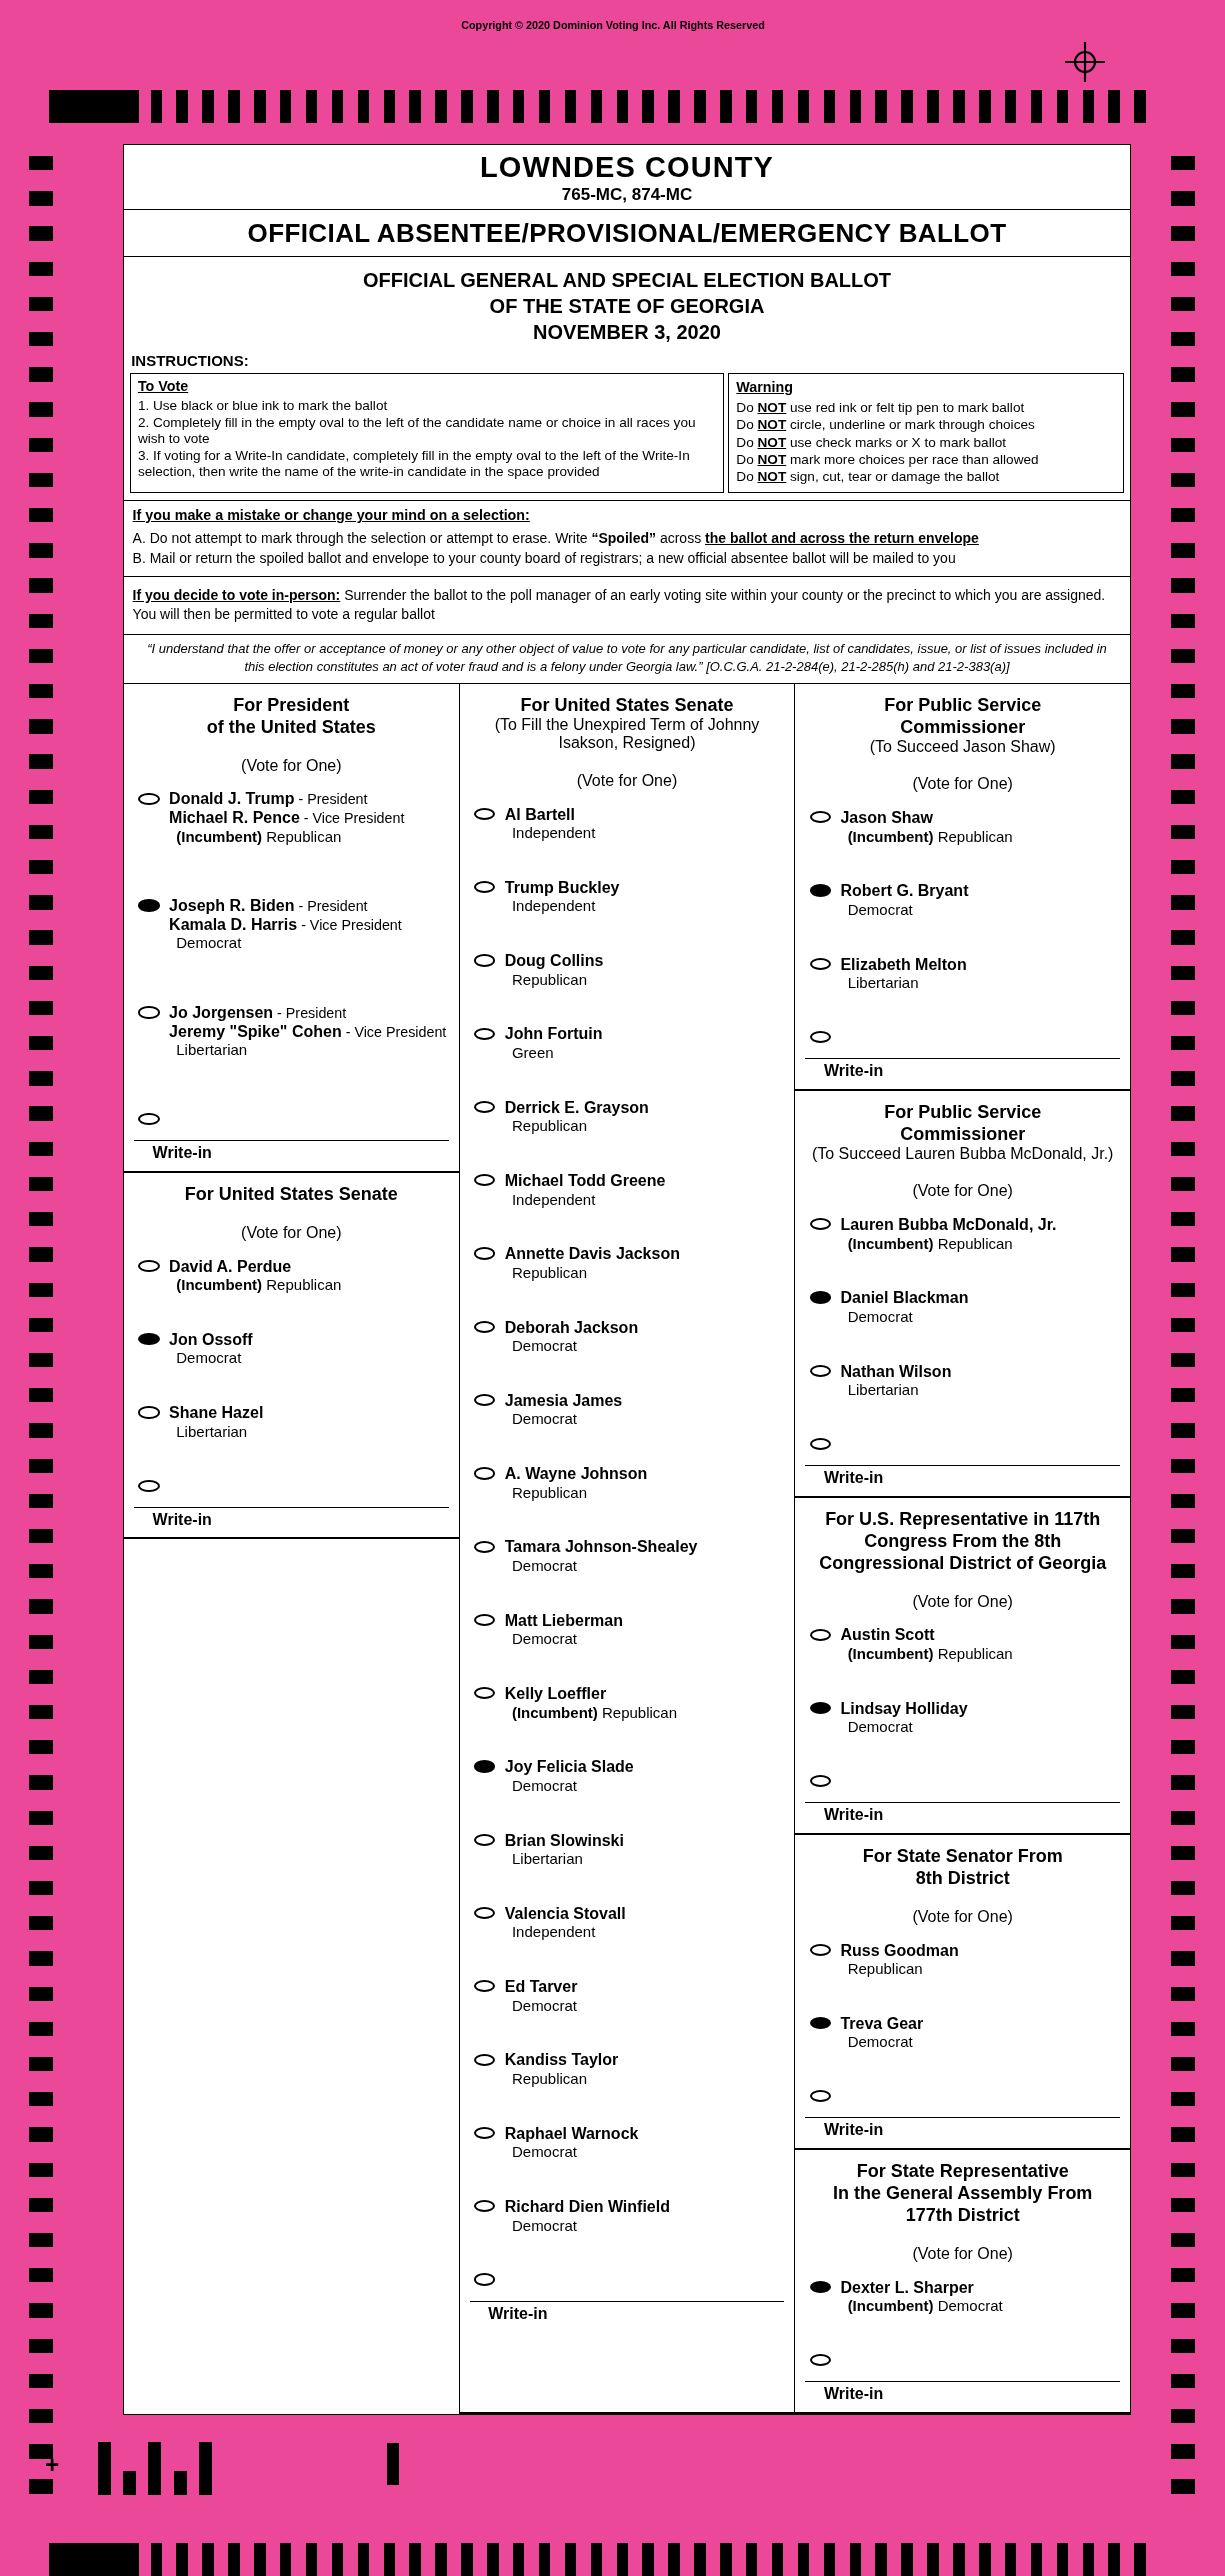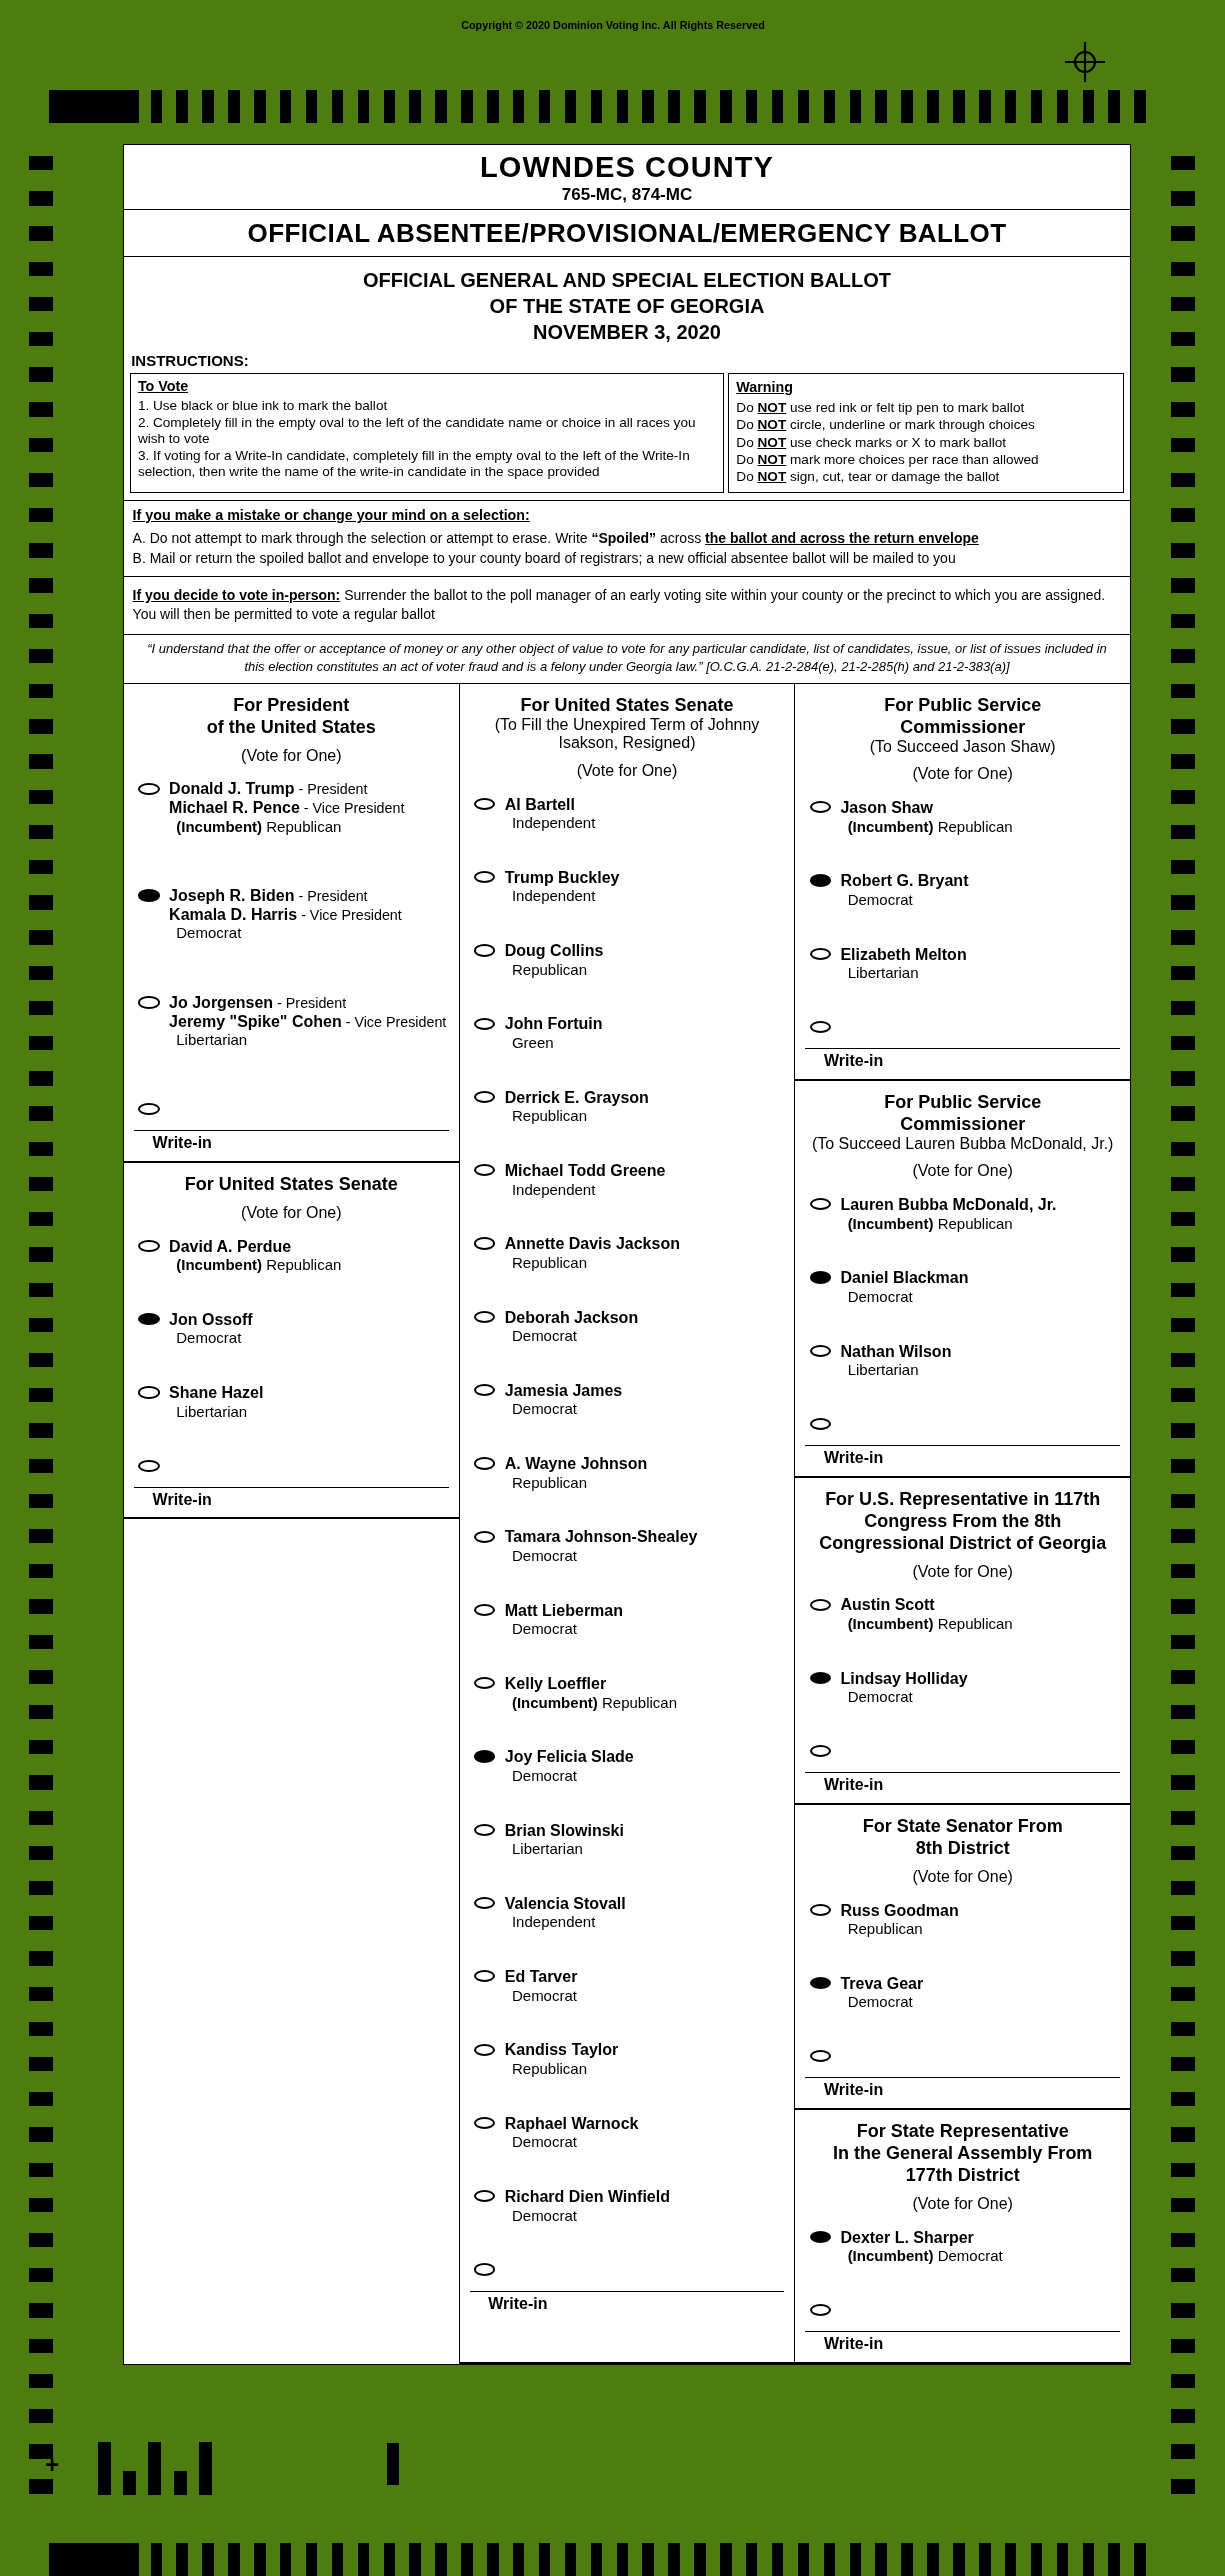--- a/index.html
+++ b/index.html
@@ -1,17 +1,17 @@
 <!DOCTYPE html>
 <html style="font-size:11.5px"><head>
 <meta charset="utf-8">
 <style>
   * { margin:0; padding:0; box-sizing:border-box; }
   html,body { background:#fff; }
-  .ballot { position:relative; width:1226px; height:2576px; background:#4d7c0f; color:#000;
+  .ballot { position:relative; width:1226px; height:2576px; background:#ec4899; color:#000;
             font-family:"Liberation Sans", sans-serif; overflow:hidden; }
 
   
   .copyright { position:absolute; top:18.6px; left:0; width:100%; text-align:center;
                font-size:10.8px; font-weight:700; }
   .crosshair { position:absolute; left:1065px; top:42px; width:40px; height:40px; }
 
   
   .timing { position:absolute; left:49px; width:1097px; height:33px; display:flex; }
   .timing-top { top:90px; } .timing-bottom { top:2543px; }
@@ -54,21 +54,21 @@
   .contests { border-top:1.4px solid #000; display:flex; align-items:stretch; }
   .col { flex:1 1 0; display:flex; flex-direction:column; min-width:0; }
   .col + .col { border-left:1.4px solid #000; }
   .col.stretch-last .contest:last-child { flex:1; }
   .special-hdr { text-align:center; font-weight:700; font-size:21.5px; padding:11.5px 0;
                  border-bottom:1.4px solid #000; }
   .contest { border-bottom:2.2px solid #000; }
   .contest-header { text-align:center; padding:10px 5.7px 11.5px; }
   .contest-title { font-size:18px; font-weight:700; line-height:22px; }
   .contest-subtitle { font-size:16px; line-height:18.6px; }
-  .vote-for { font-size:16px; line-height:18.6px; margin-top:9px; }
+  .vote-for { font-size:16px; line-height:18.6px; margin-top:19px; }
   .candidates { padding-top:2.9px; }
   .cand { display:flex; padding-left:14.3px; margin-bottom:37px; }
   .cand.multi { margin-bottom:52px; }
   .cand.writein-row { margin-bottom:11.5px; min-height:18.6px; }
   .oval { flex:0 0 21.5px; width:21.5px; height:12.2px; border:2.2px solid #000; border-radius:50%;
           margin-right:9.3px; margin-top:2.9px; background:#fff; }
   .oval.filled { background:#000; }
   .cand-text { padding-top:0.7px; min-width:0; }
   .cand-line { font-size:16px; font-weight:700; line-height:18.6px; white-space:nowrap; }
   .cand-line .suffix { font-weight:400; font-size:14.3px; }

